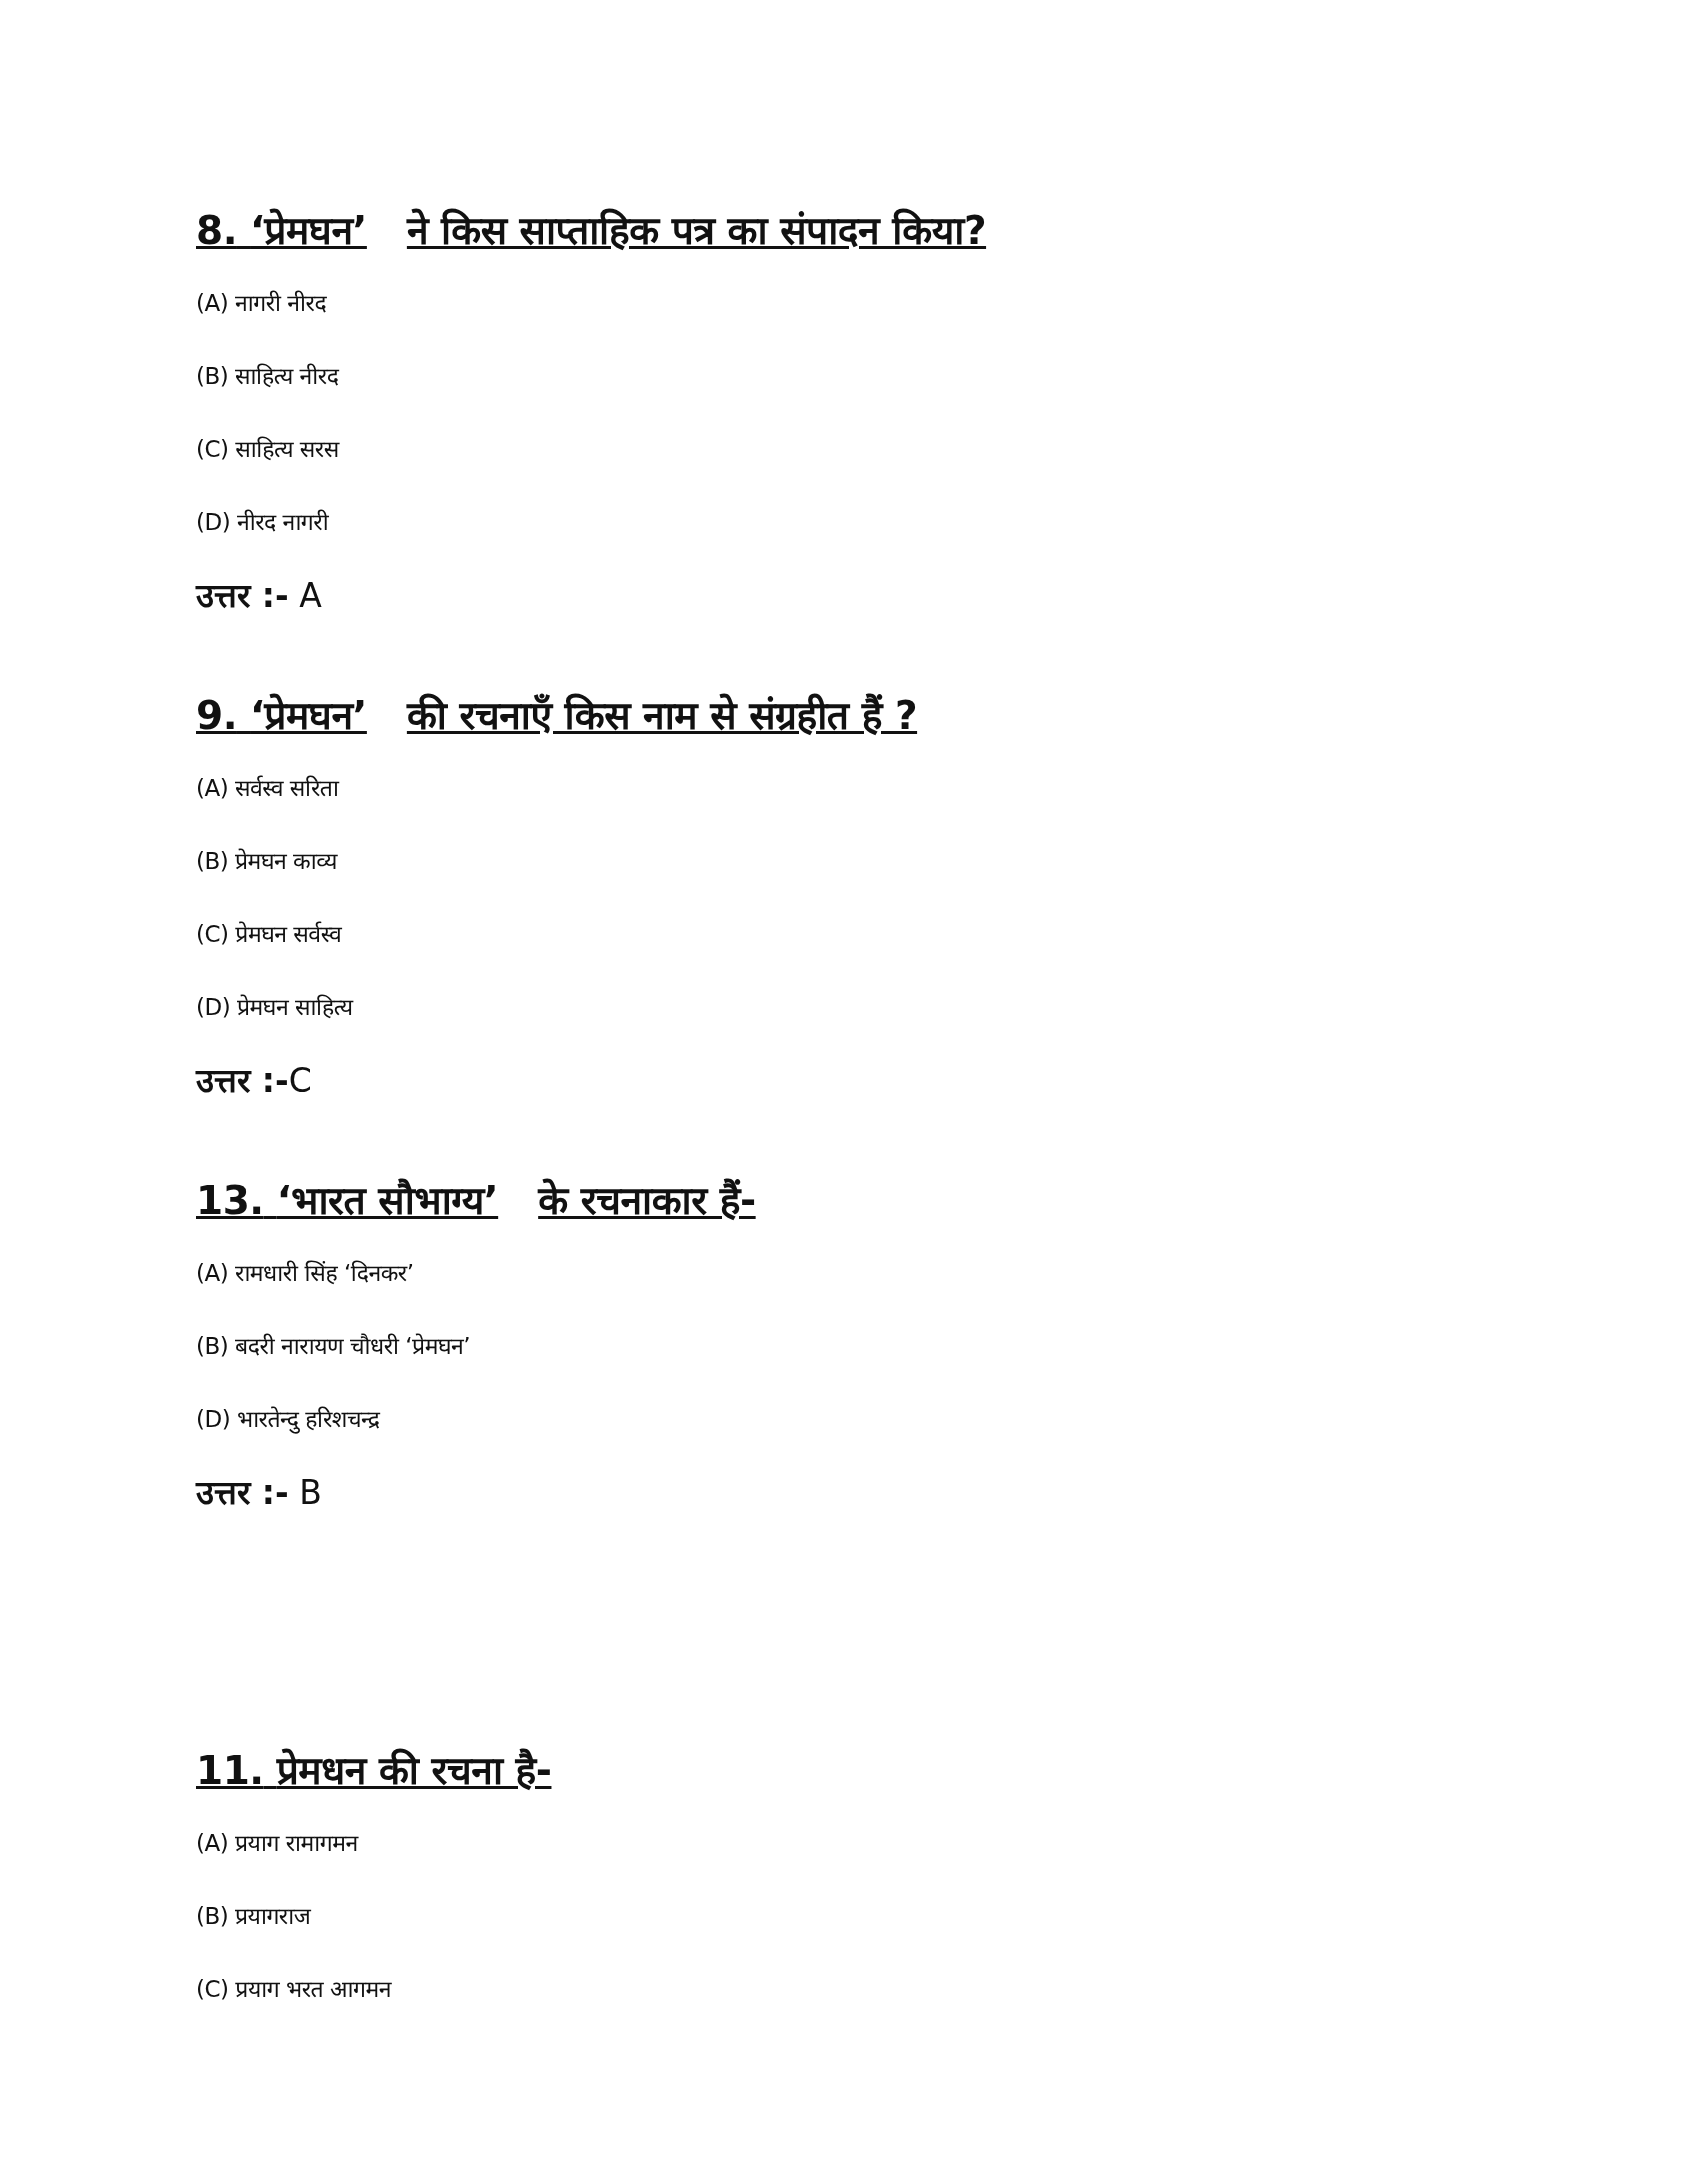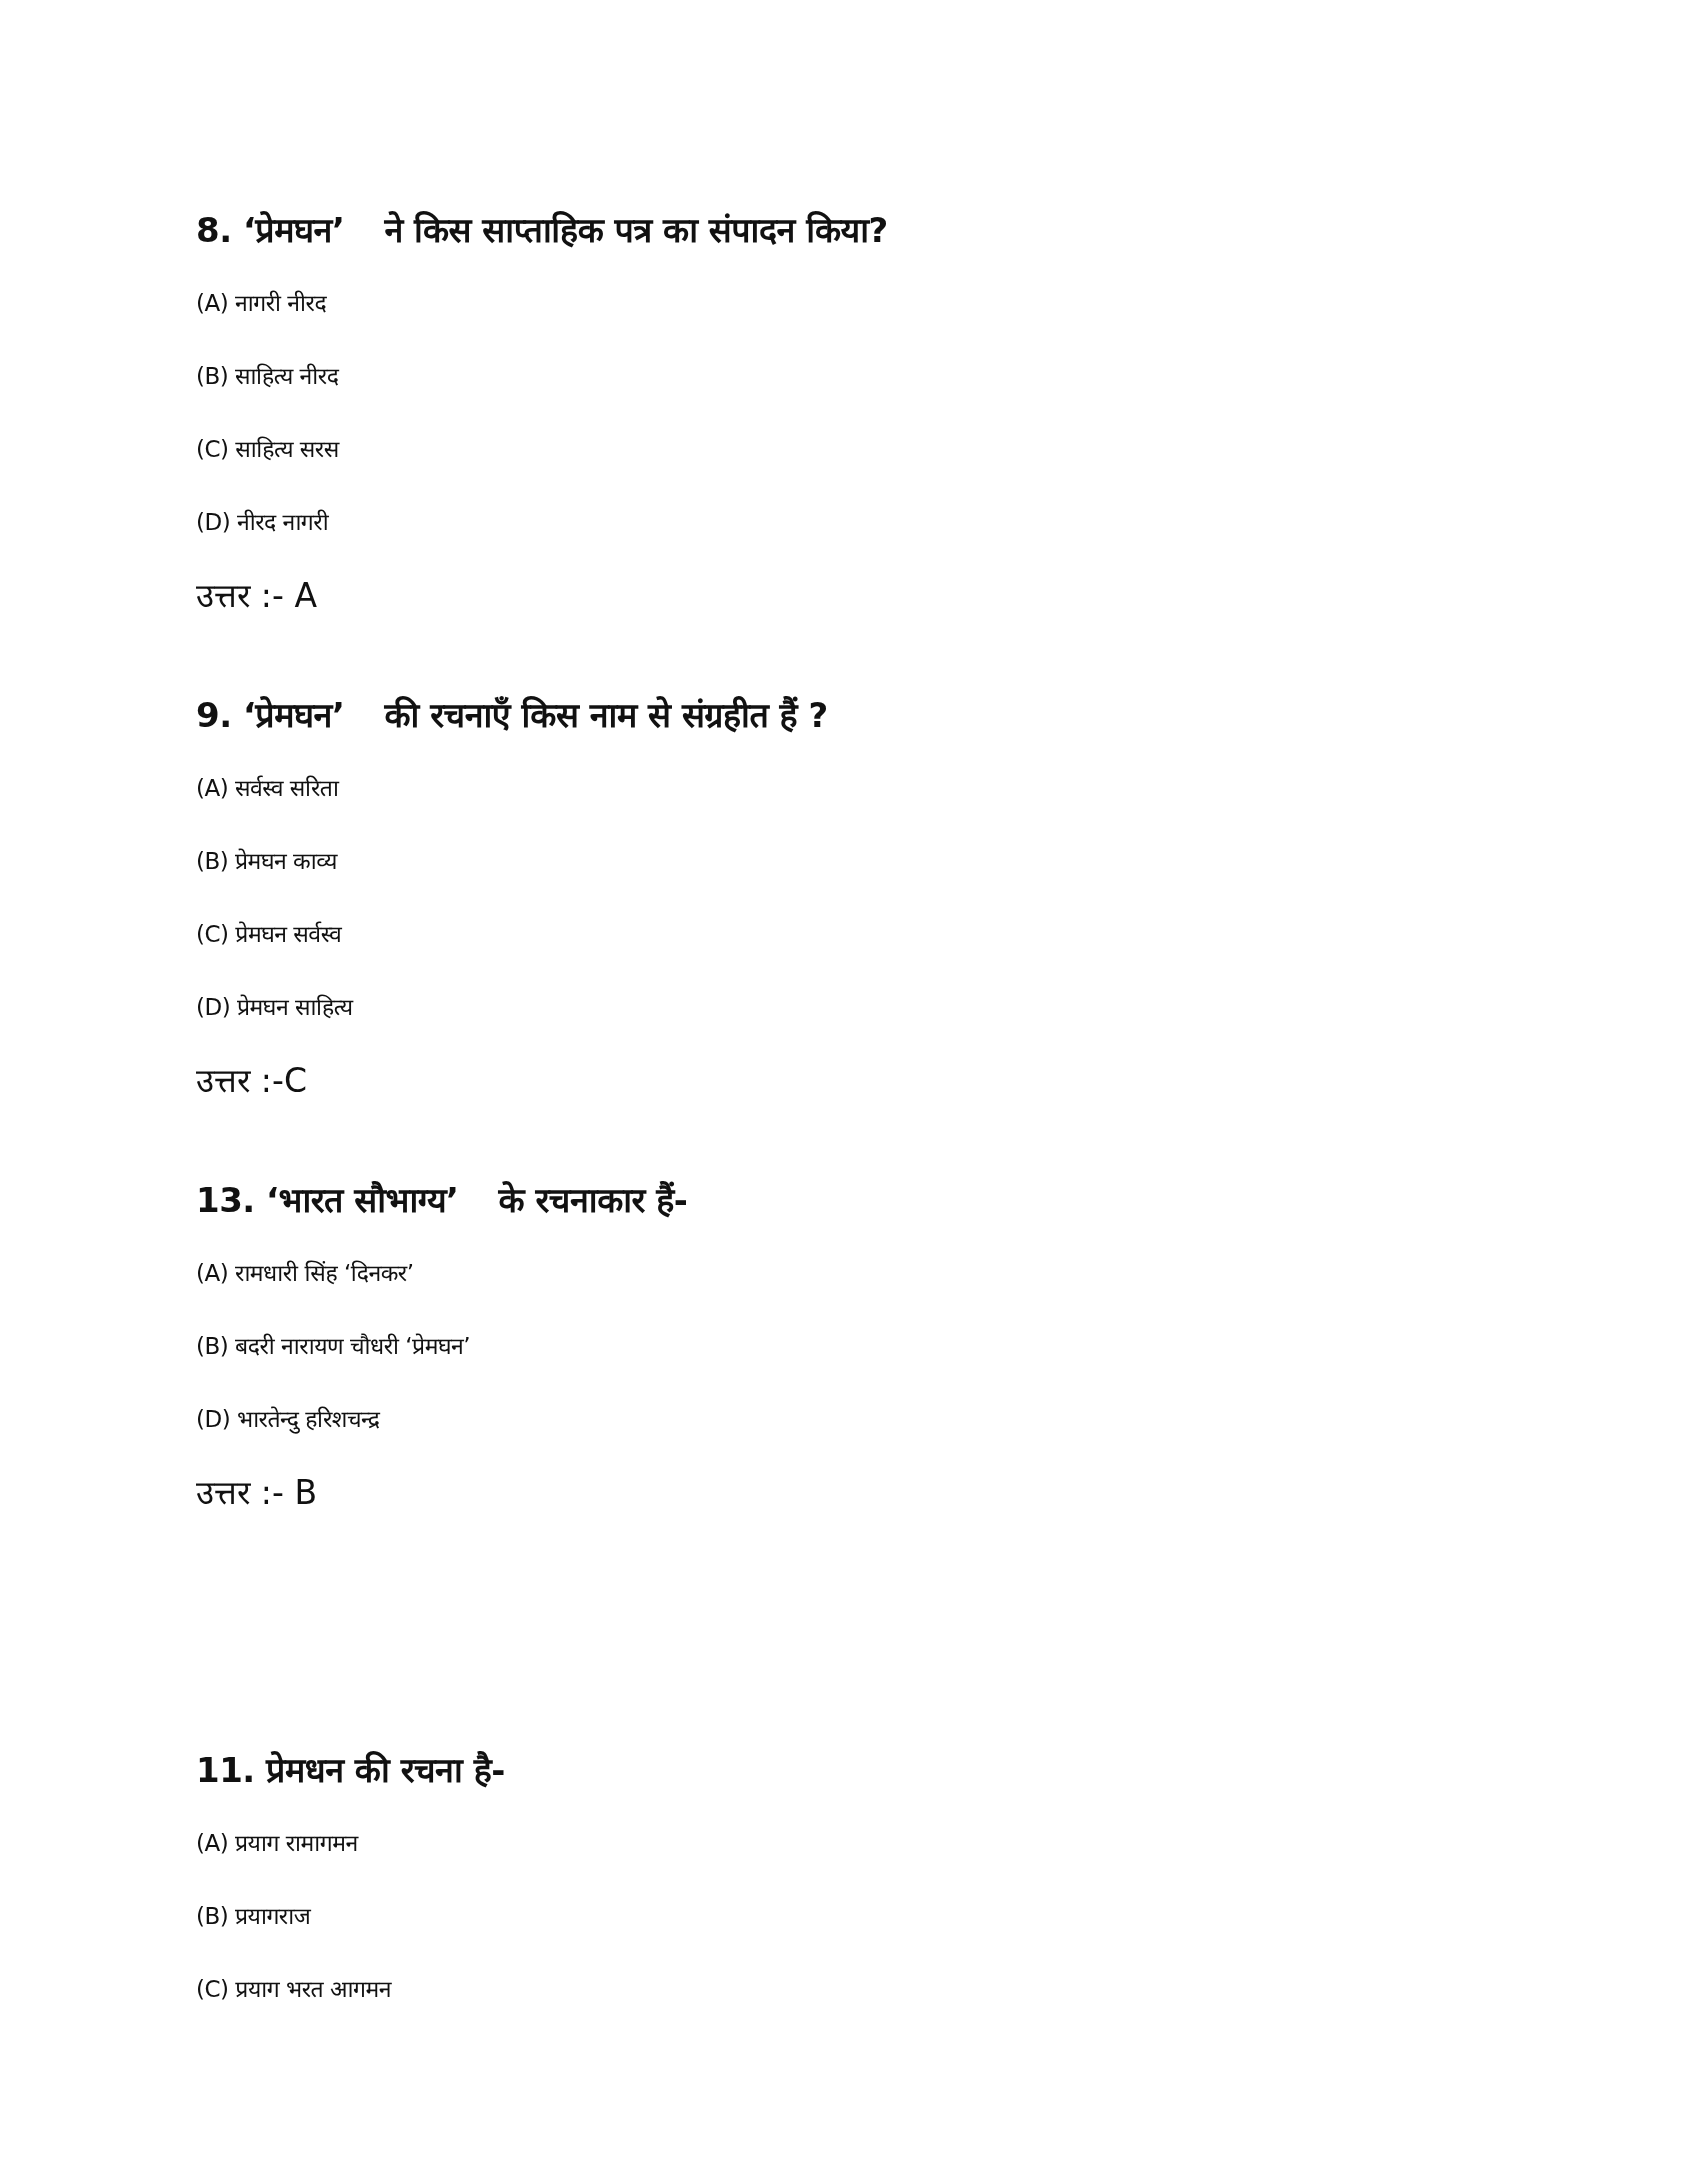--- a/index.html
+++ b/index.html
@@ -26,32 +26,33 @@
       left: 0;
       width: 1287px;
     }
     .line {
       height: 73px;
       line-height: 73px;
       white-space: nowrap;
     }
     .question {
       font-weight: bold;
-      font-size: 34px;
+      font-size: 39px;
       letter-spacing: -0.5px;
+      text-decoration: underline;
     }
     .option {
       font-size: 23px;
       letter-spacing: -0.5px;
     }
     .answer {
       font-size: 33px;
     }
     .answer .ans-label {
-      font-weight: normal;
+      font-weight: bold;
     }
     .gap { display: inline-block; width: 40px; }
   </style>
 </head>
 <body>
 
 <div class="page">
 
   <div class="q-block" style="top:194px;">
     <div class="line question">

